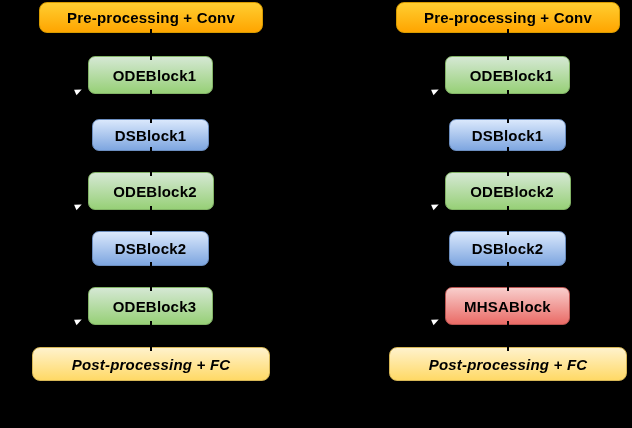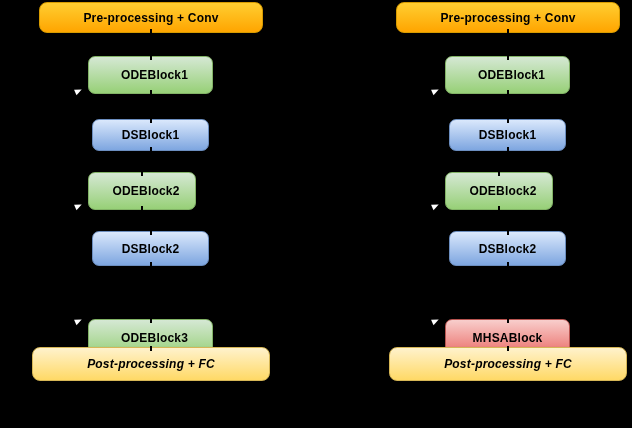--- a/index.html
+++ b/index.html
@@ -11,21 +11,21 @@
   .col-left{left:31px;}
   .col-right{left:388px;}
 
   .block{
     position:absolute;box-sizing:border-box;
     display:flex;align-items:center;justify-content:center;
     border:1.5px solid #000;border-radius:7px;
     box-shadow:2px 2px 3px rgba(0,0,0,0.6);
   }
   .block .lbl{
-    font-weight:bold;font-size:12px;color:#000;line-height:1;
+    font-weight:bold;font-size:15px;color:#000;line-height:1;
     white-space:nowrap;letter-spacing:0.2px;
   }
   
   .block::before,.block::after{
     content:"";position:absolute;left:50%;margin-left:-1px;width:2px;height:5px;background:#000;
   }
   .block::before{top:-2px;}
   .block::after{bottom:-2px;}
   .block.no-tick-top::before{display:none;}
   .block.no-tick-bottom::after{display:none;}
@@ -34,23 +34,23 @@
   .c-orange{background:linear-gradient(#FFCE31,#FFA500);border-color:#D79B00;border-radius:8px;}
   .c-yellow{background:linear-gradient(#FFF2CC,#FFD966);border-color:#D6B656;border-radius:8px;font-style:italic;}
   .c-green {background:linear-gradient(#D5E8D4,#97D077);border-color:#82B366;padding-left:8px;}
   .c-blue  {background:linear-gradient(#DAE8FC,#7EA6E0);border-color:#6C8EBF;}
   .c-red   {background:linear-gradient(#F8CECC,#EA6B66);border-color:#B85450;}
 
   
   .r0{top:2px;  height:31px;width:224px;left:8px;}
   .r1{top:56px; height:38px;width:125px;left:57px;}
   .r2{top:119px;height:32px;width:117px;left:61px;align-items:center;}
-  .r3{top:172px;height:38px;width:108px;left:57px;}
+  .r3{top:172px;height:38px;width:126px;left:57px;}
   .r4{top:231px;height:35px;width:117px;left:61px;align-items:center;}
-  .r5{top:287px;height:38px;width:125px;left:57px;margin-top:32px;}
+  .r5{top:287px;height:38px;width:125px;left:57px;}
   .r6{top:347px;height:34px;width:238px;left:1px;}
 
   
   .skip-tip{
     position:absolute;left:44px;width:0;height:0;
     border-top:3px solid transparent;border-bottom:3px solid transparent;
     border-left:7px solid #ffffff;
     transform:rotate(-24deg);
   }
   .tip1{top:88px;}

